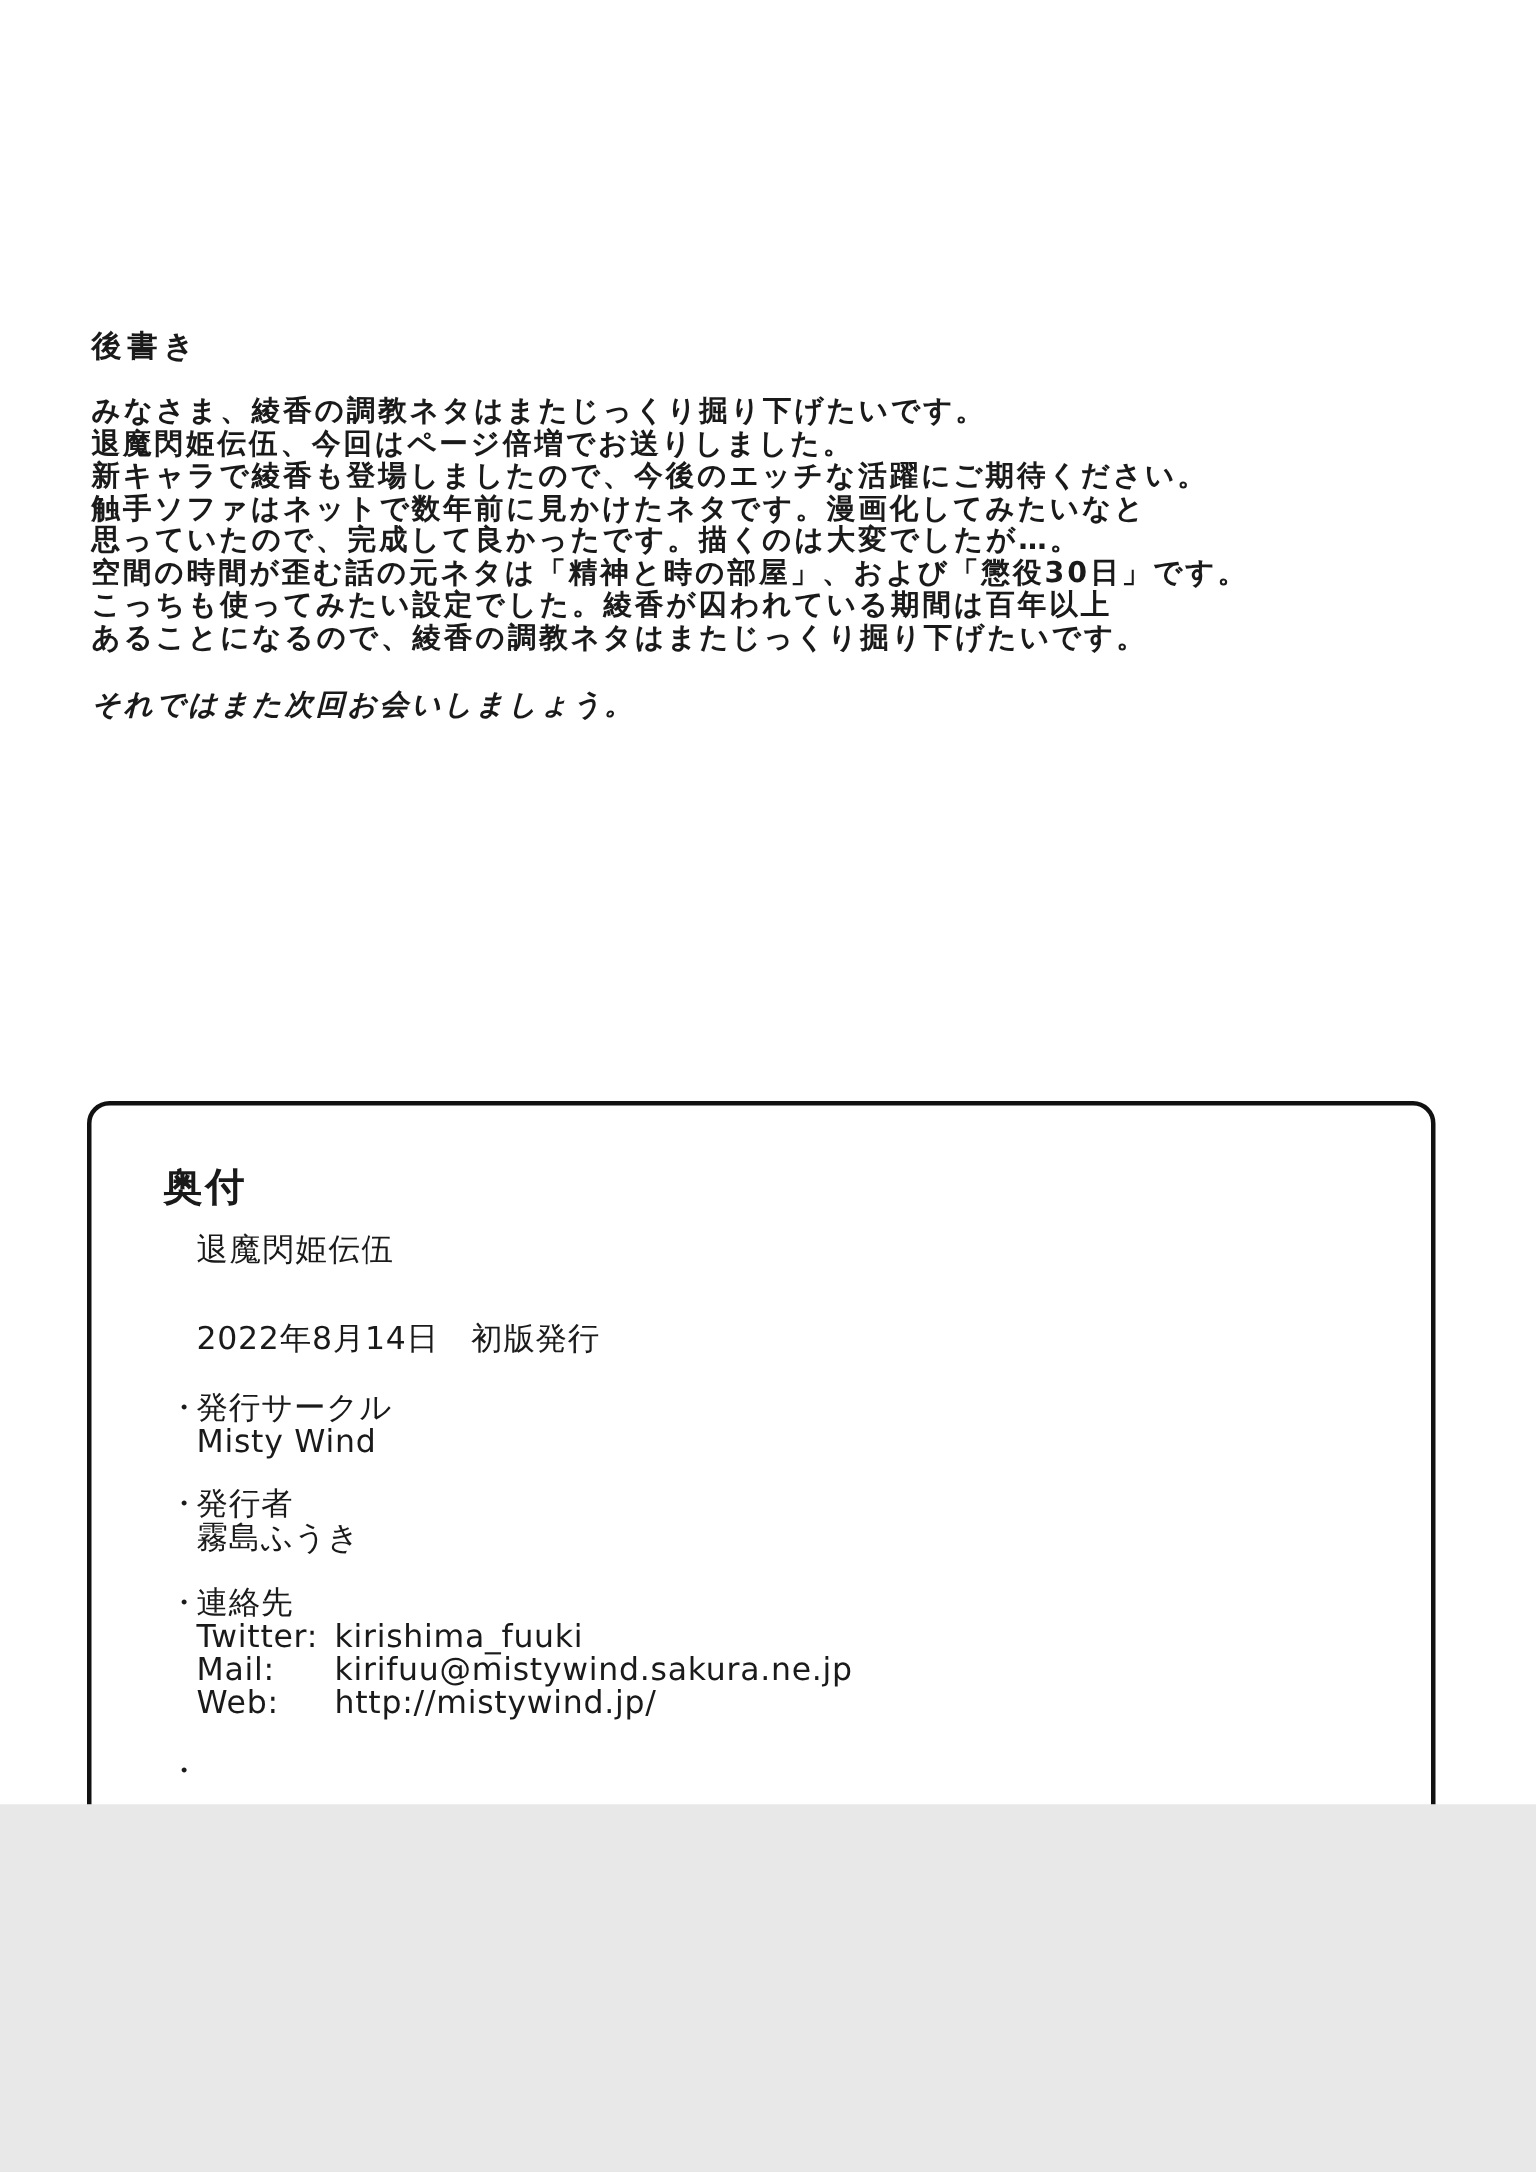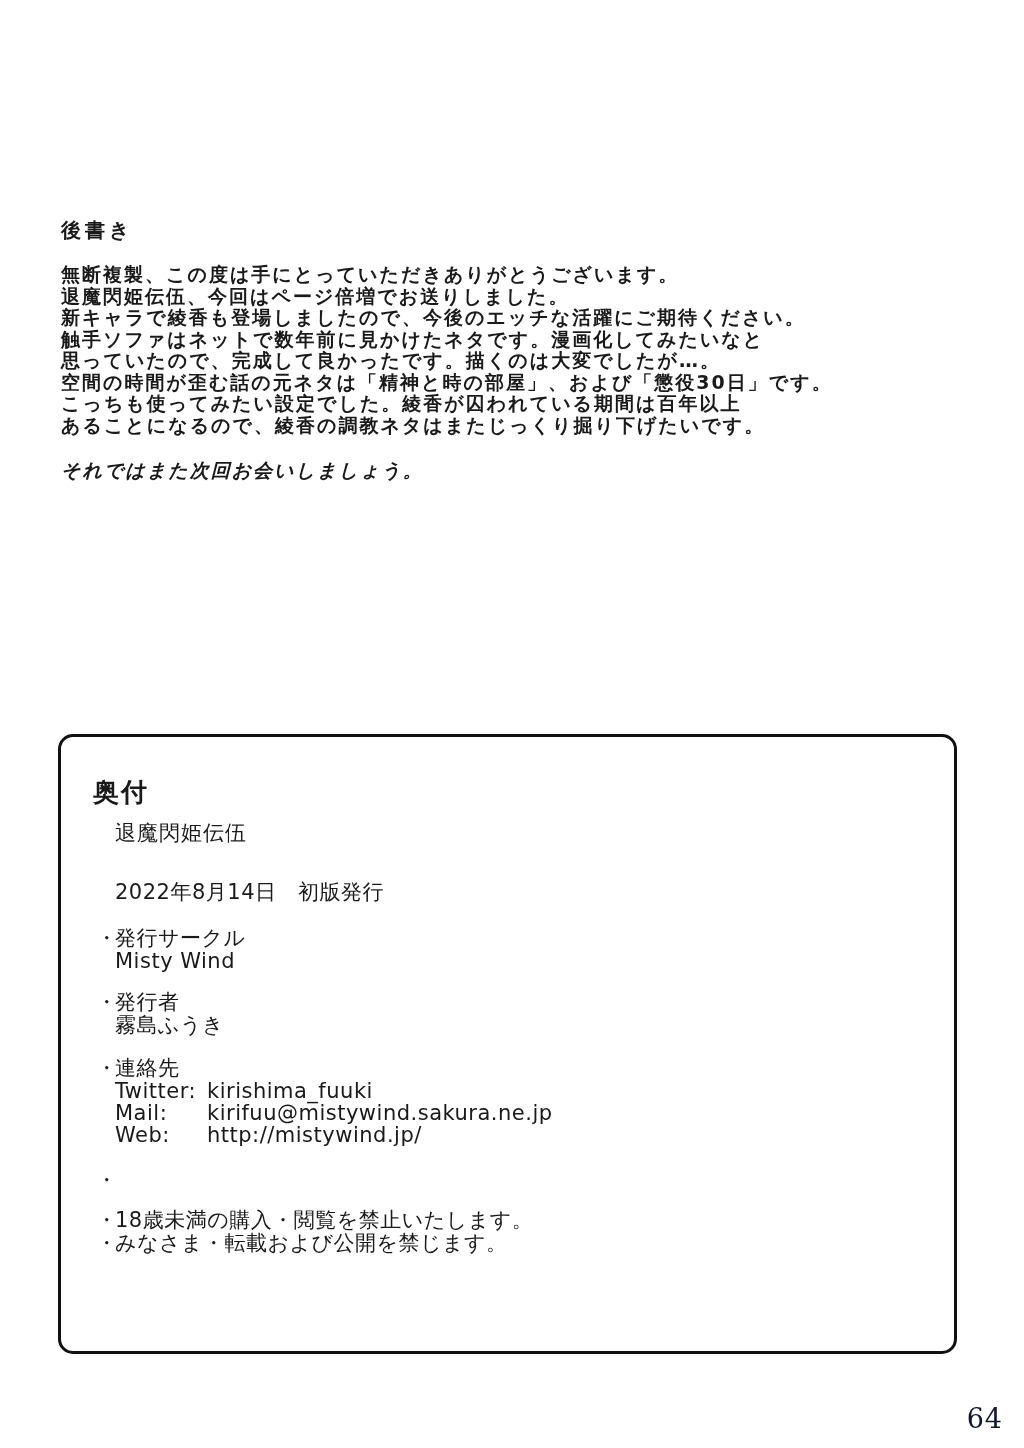--- a/index.html
+++ b/index.html
@@ -1,20 +1,20 @@
 <!DOCTYPE html>
 <html><head>
 <meta charset="utf-8">
 <style>
   * { margin: 0; padding: 0; box-sizing: border-box; }
   html, body { background: #e8e8e8; }
   .page {
     position: relative;
     width: 1024px;
-    height: 1448px;
+    height: 1203px;
     background: #ffffff;
     color: #1a1a1a;
     font-family: "DejaVu Sans", "Liberation Sans", sans-serif;
     overflow: hidden;
   }
 
   
   .afterword {
     position: absolute;
     left: 61px;
@@ -43,21 +43,21 @@
 
   
   .colophon-box {
     position: absolute;
     left: 58px;
     top: 734px;
     width: 899px;
     height: 620px;
     border: 3px solid #111111;
     border-radius: 15px;
-    padding: 40px 30px 0 32px;
+    padding: 40px 30px 0 48px;
     white-space: nowrap;
     font-size: 21px;
     letter-spacing: 0.5px;
   }
   .colophon-heading {
     font-size: 26px;
     font-weight: 700;
     letter-spacing: 2px;
     line-height: 30px;
   }
@@ -100,21 +100,21 @@
   }
 </style>
 </head>
 <body>
 
 <div class="page">
 
   <div class="afterword">
     <div class="afterword-title">後書き</div>
     <div class="afterword-lines">
-      <div>無断複製、この度は手にとっていただきありがとうございます。</div>
+      <div>みなさま、綾香の調教ネタはまたじっくり掘り下げたいです。</div>
       <div>退魔閃姫伝伍、今回はページ倍増でお送りしました。</div>
       <div>新キャラで綾香も登場しましたので、今後のエッチな活躍にご期待ください。</div>
       <div>触手ソファはネットで数年前に見かけたネタです。漫画化してみたいなと</div>
       <div>思っていたので、完成して良かったです。描くのは大変でしたが…。</div>
       <div>空間の時間が歪む話の元ネタは「精神と時の部屋」、および「懲役30日」です。</div>
       <div>こっちも使ってみたい設定でした。綾香が囚われている期間は百年以上</div>
       <div>あることになるので、綾香の調教ネタはまたじっくり掘り下げたいです。</div>
     </div>
     <div class="afterword-closing">それではまた次回お会いしましょう。</div>
   </div>

